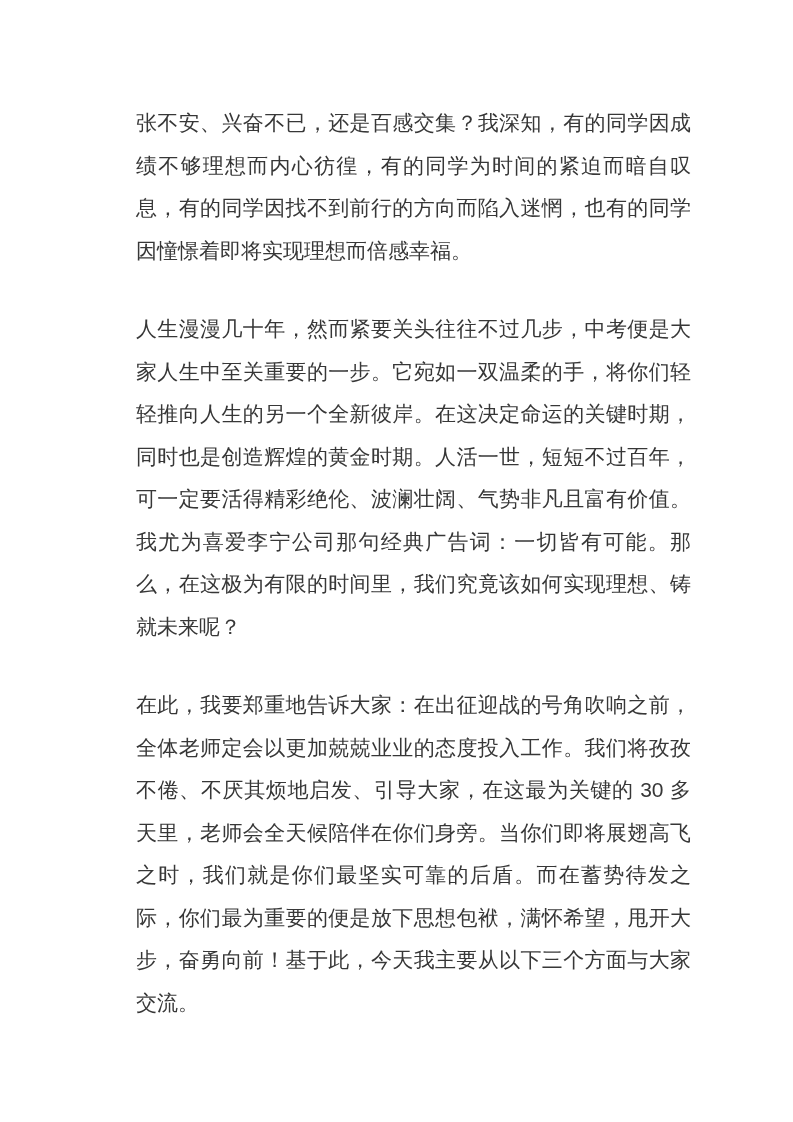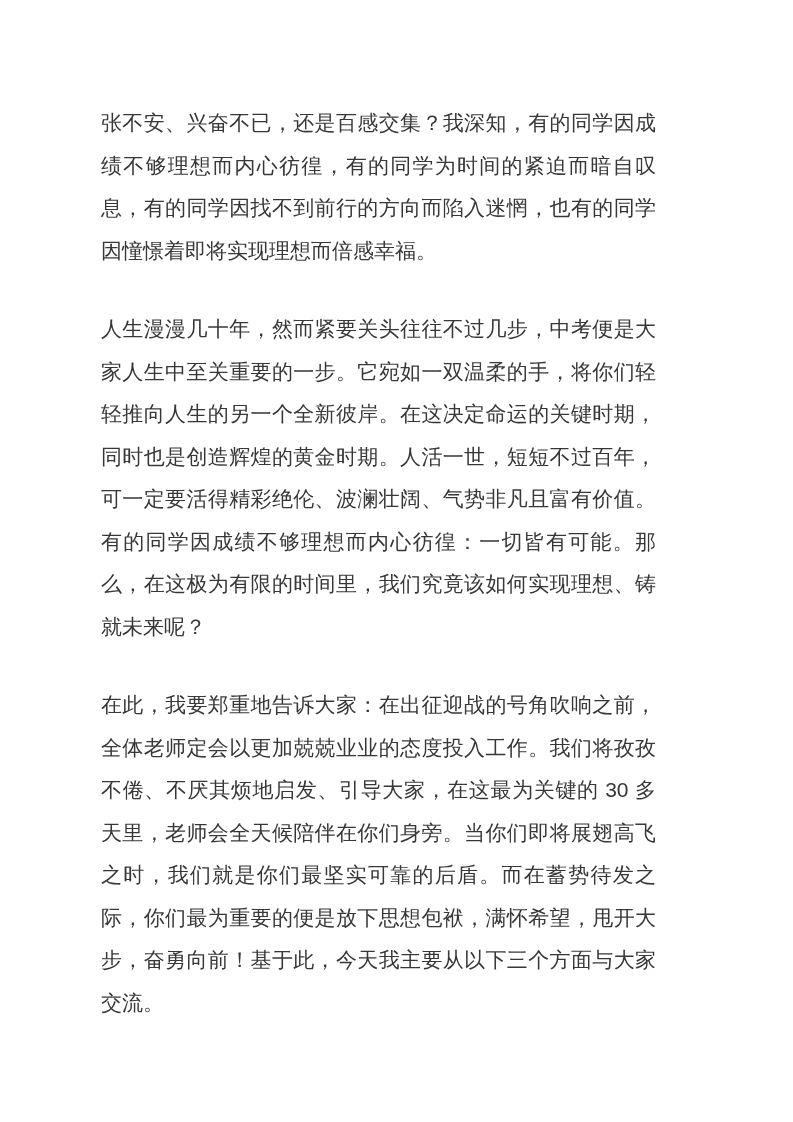--- a/index.html
+++ b/index.html
@@ -10,21 +10,21 @@
   .page {
     position: relative;
     width: 793px;
     height: 1122px;
     background: #ffffff;
     overflow: hidden;
     font-family: "Liberation Sans", "DejaVu Sans", sans-serif;
   }
   .text-block {
     position: absolute;
-    left: 101px;
+    left: 136px;
     top: 102px;
     width: 555px;
   }
   .para {
     margin: 0 0 36px 0;
     padding: 0;
     font-size: 21px;
     line-height: 42.5px;
     color: #373737;
     text-align: justify;
@@ -35,16 +35,16 @@
   .para:last-child {
     margin-bottom: 0;
   }
 </style>
 </head>
 <body>
 
 <div class="page">
   <div class="text-block">
     <p class="para">张不安、兴奋不已，还是百感交集？我深知，有的同学因成绩不够理想而内心彷徨，有的同学为时间的紧迫而暗自叹息，有的同学因找不到前行的方向而陷入迷惘，也有的同学因憧憬着即将实现理想而倍感幸福。</p>
-    <p class="para">人生漫漫几十年，然而紧要关头往往不过几步，中考便是大家人生中至关重要的一步。它宛如一双温柔的手，将你们轻轻推向人生的另一个全新彼岸。在这决定命运的关键时期，同时也是创造辉煌的黄金时期。人活一世，短短不过百年，可一定要活得精彩绝伦、波澜壮阔、气势非凡且富有价值。有的同学因成绩不够理想而内心彷徨：一切皆有可能。那么，在这极为有限的时间里，我们究竟该如何实现理想、铸就未来呢？</p>
+    <p class="para">人生漫漫几十年，然而紧要关头往往不过几步，中考便是大家人生中至关重要的一步。它宛如一双温柔的手，将你们轻轻推向人生的另一个全新彼岸。在这决定命运的关键时期，同时也是创造辉煌的黄金时期。人活一世，短短不过百年，可一定要活得精彩绝伦、波澜壮阔、气势非凡且富有价值。我尤为喜爱李宁公司那句经典广告词：一切皆有可能。那么，在这极为有限的时间里，我们究竟该如何实现理想、铸就未来呢？</p>
     <p class="para">在此，我要郑重地告诉大家：在出征迎战的号角吹响之前，全体老师定会以更加兢兢业业的态度投入工作。我们将孜孜不倦、不厌其烦地启发、引导大家，在这最为关键的 30 多天里，老师会全天候陪伴在你们身旁。当你们即将展翅高飞之时，我们就是你们最坚实可靠的后盾。而在蓄势待发之际，你们最为重要的便是放下思想包袱，满怀希望，甩开大步，奋勇向前！基于此，今天我主要从以下三个方面与大家交流。</p>
   </div>
 </div>
 
 </body></html>

